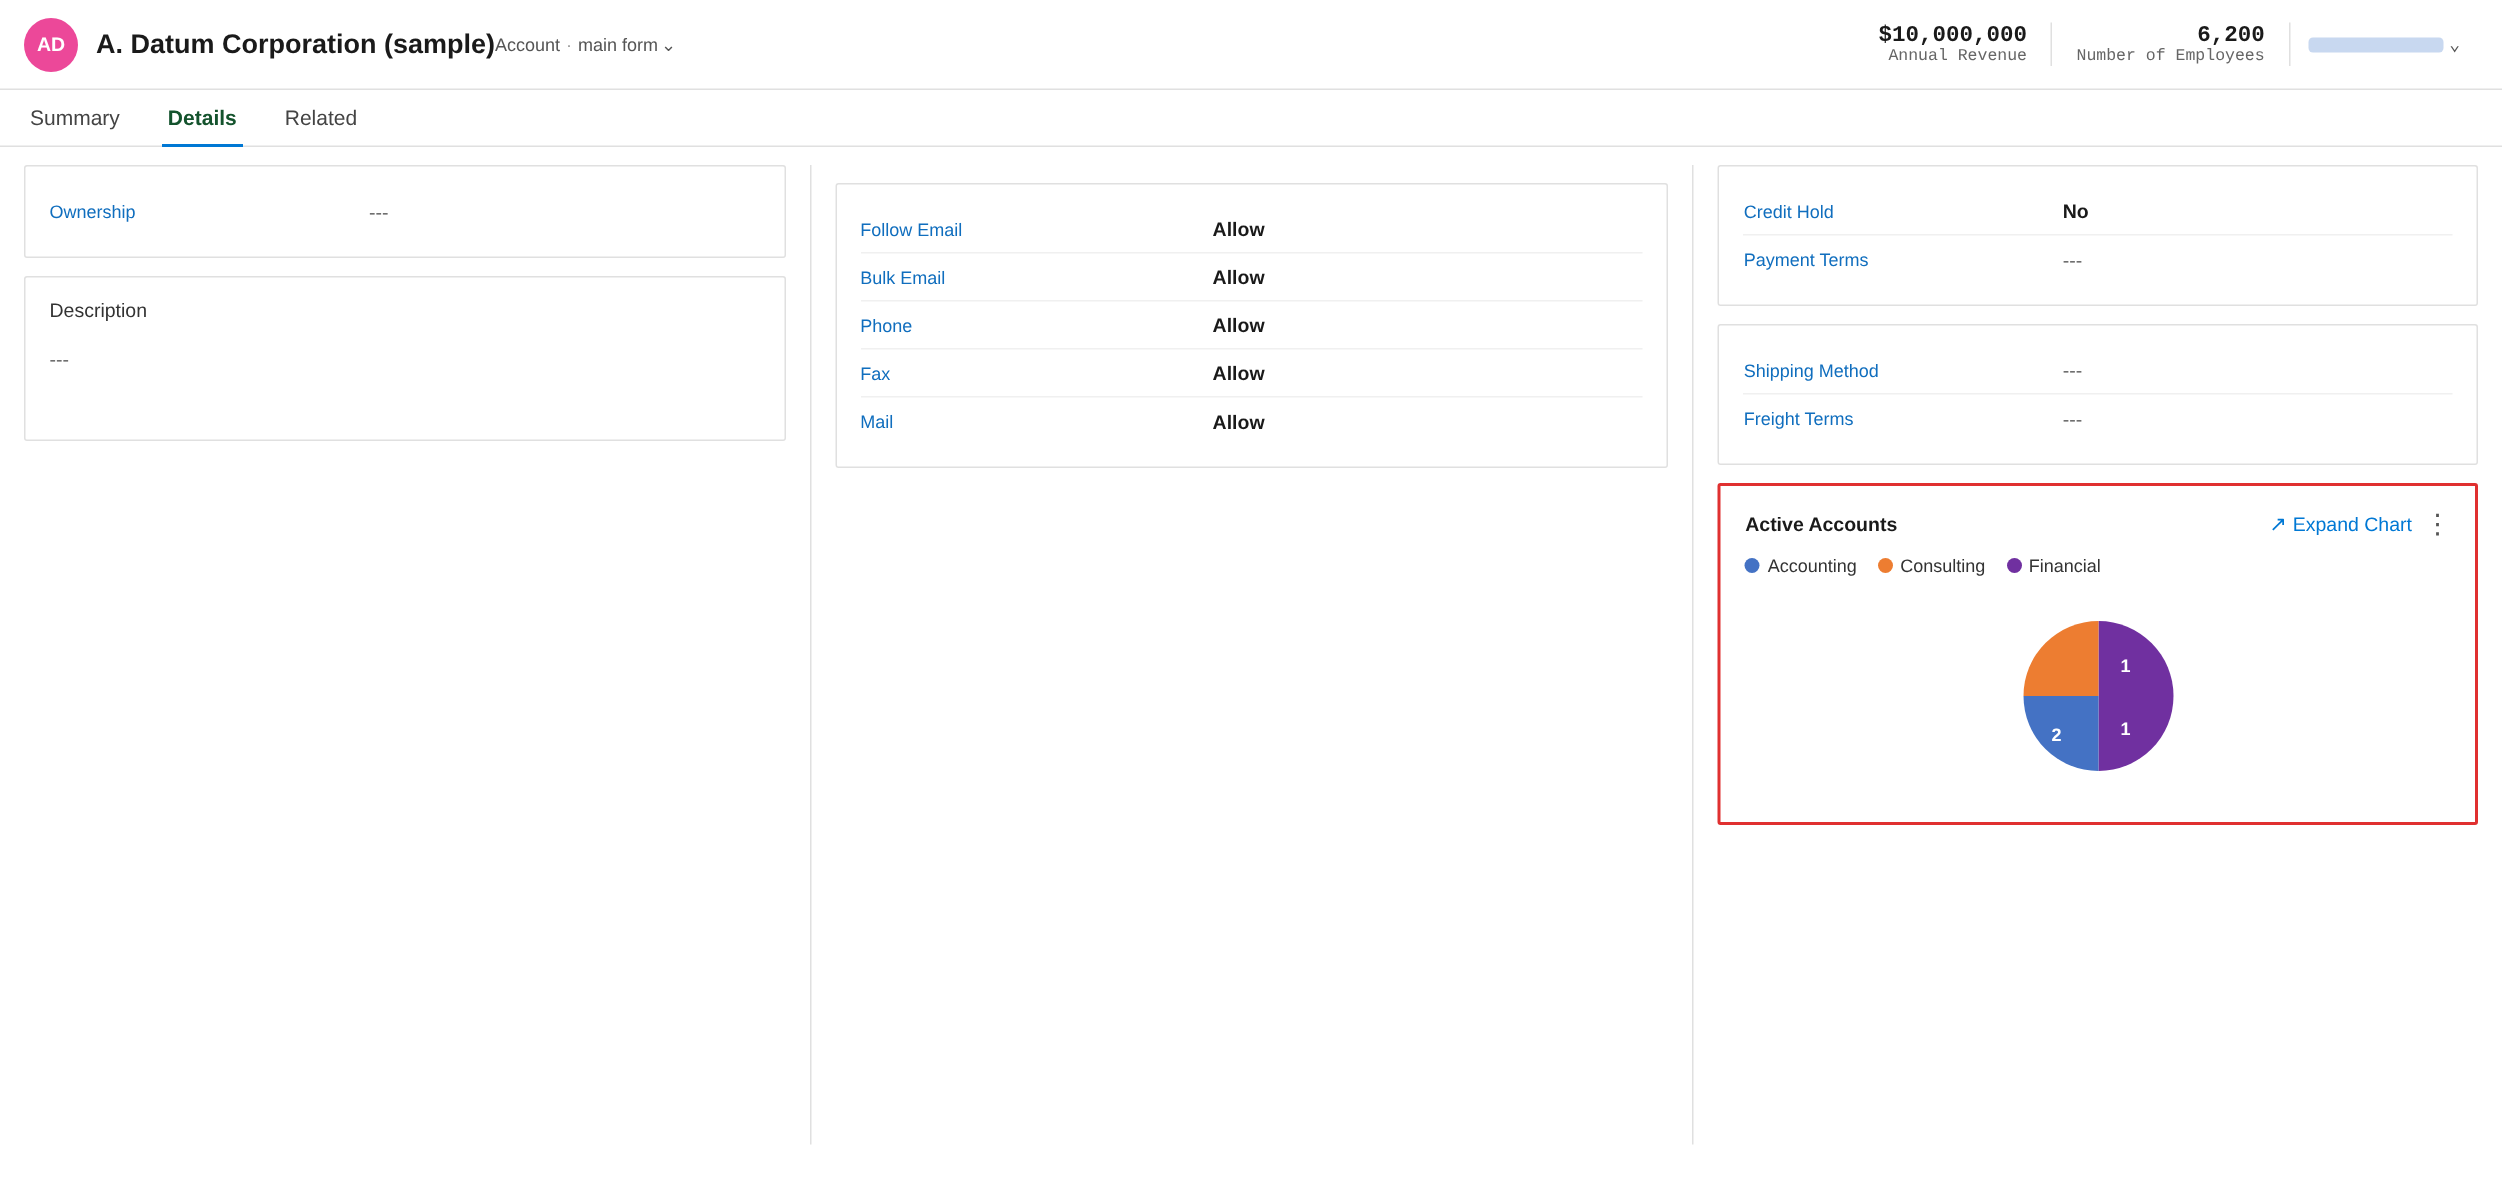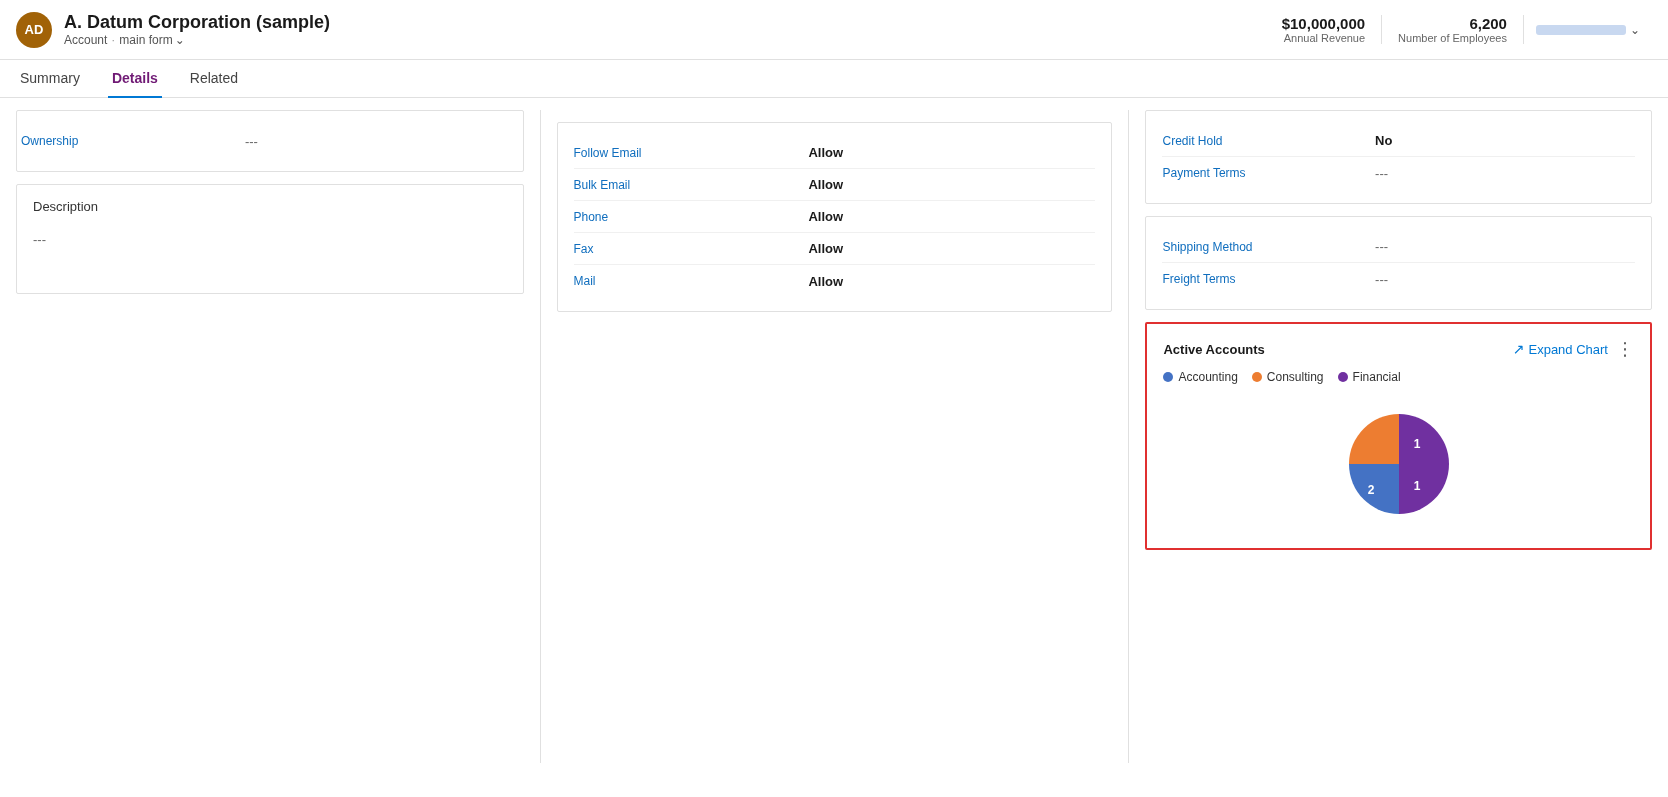--- a/index.html
+++ b/index.html
@@ -8,42 +8,42 @@
     
     .top-header {
       display: flex;
       align-items: center;
       padding: 10px 16px;
       border-bottom: 1px solid #e0e0e0;
       height: 60px;
     }
     .avatar {
       width: 36px; height: 36px;
-      background: #a16207;
+      background: #ec4899;
       border-radius: 50%;
       display: flex; align-items: center; justify-content: center;
       color: #fff; font-weight: 700; font-size: 13px;
       margin-right: 12px; flex-shrink: 0;
     }
     .header-title {
-      display: flex; flex-direction: column;
+      display: flex; flex-direction: row;
     }
     .header-title .name { font-size: 18px; font-weight: 600; color: #1a1a1a; }
     .header-title .sub {
       font-size: 12px; color: #555;
       display: flex; align-items: center; gap: 4px;
     }
     .header-title .sub .dot { color: #999; }
     .header-title .sub .form-link {
       color: #555; cursor: pointer;
       display: flex; align-items: center; gap: 2px;
     }
     .header-right {
       margin-left: auto;
-      display: flex; align-items: center; gap: 0;
+      display: flex; align-items: center; gap: 0; font-family: Liberation Mono, monospace;
     }
     .header-stat {
       text-align: right;
       padding: 0 16px;
       border-right: 1px solid #e0e0e0;
     }
     .header-stat .val { font-size: 15px; font-weight: 600; color: #1a1a1a; }
     .header-stat .lbl { font-size: 11px; color: #666; }
     .header-owner {
       padding: 0 12px;
@@ -64,21 +64,21 @@
     }
     .nav-tab {
       padding: 10px 4px;
       font-size: 14px;
       color: #444;
       cursor: pointer;
       border-bottom: 2px solid transparent;
       margin-bottom: -1px;
     }
     .nav-tab.active {
-      color: #701a75;
+      color: #14532d;
       border-bottom: 2px solid #0078d4;
       font-weight: 600;
     }
 
     
     .main-content {
       display: flex;
       gap: 0;
       padding: 12px 16px;
       height: calc(797px - 120px);
@@ -138,21 +138,21 @@
       font-size: 13px;
       color: #333;
       margin-bottom: 18px;
     }
     .desc-value { color: #666; font-size: 13px; }
 
     
     .ownership-section {
       border: 1px solid #e0e0e0;
       border-radius: 2px;
-      padding: 14px 4px;
+      padding: 14px 16px;
       margin-bottom: 12px;
     }
 
     
     .child-accounts-box {
       border: 2px solid #e03030;
       border-radius: 2px;
       padding: 14px 16px;
       margin-top: 12px;
     }

